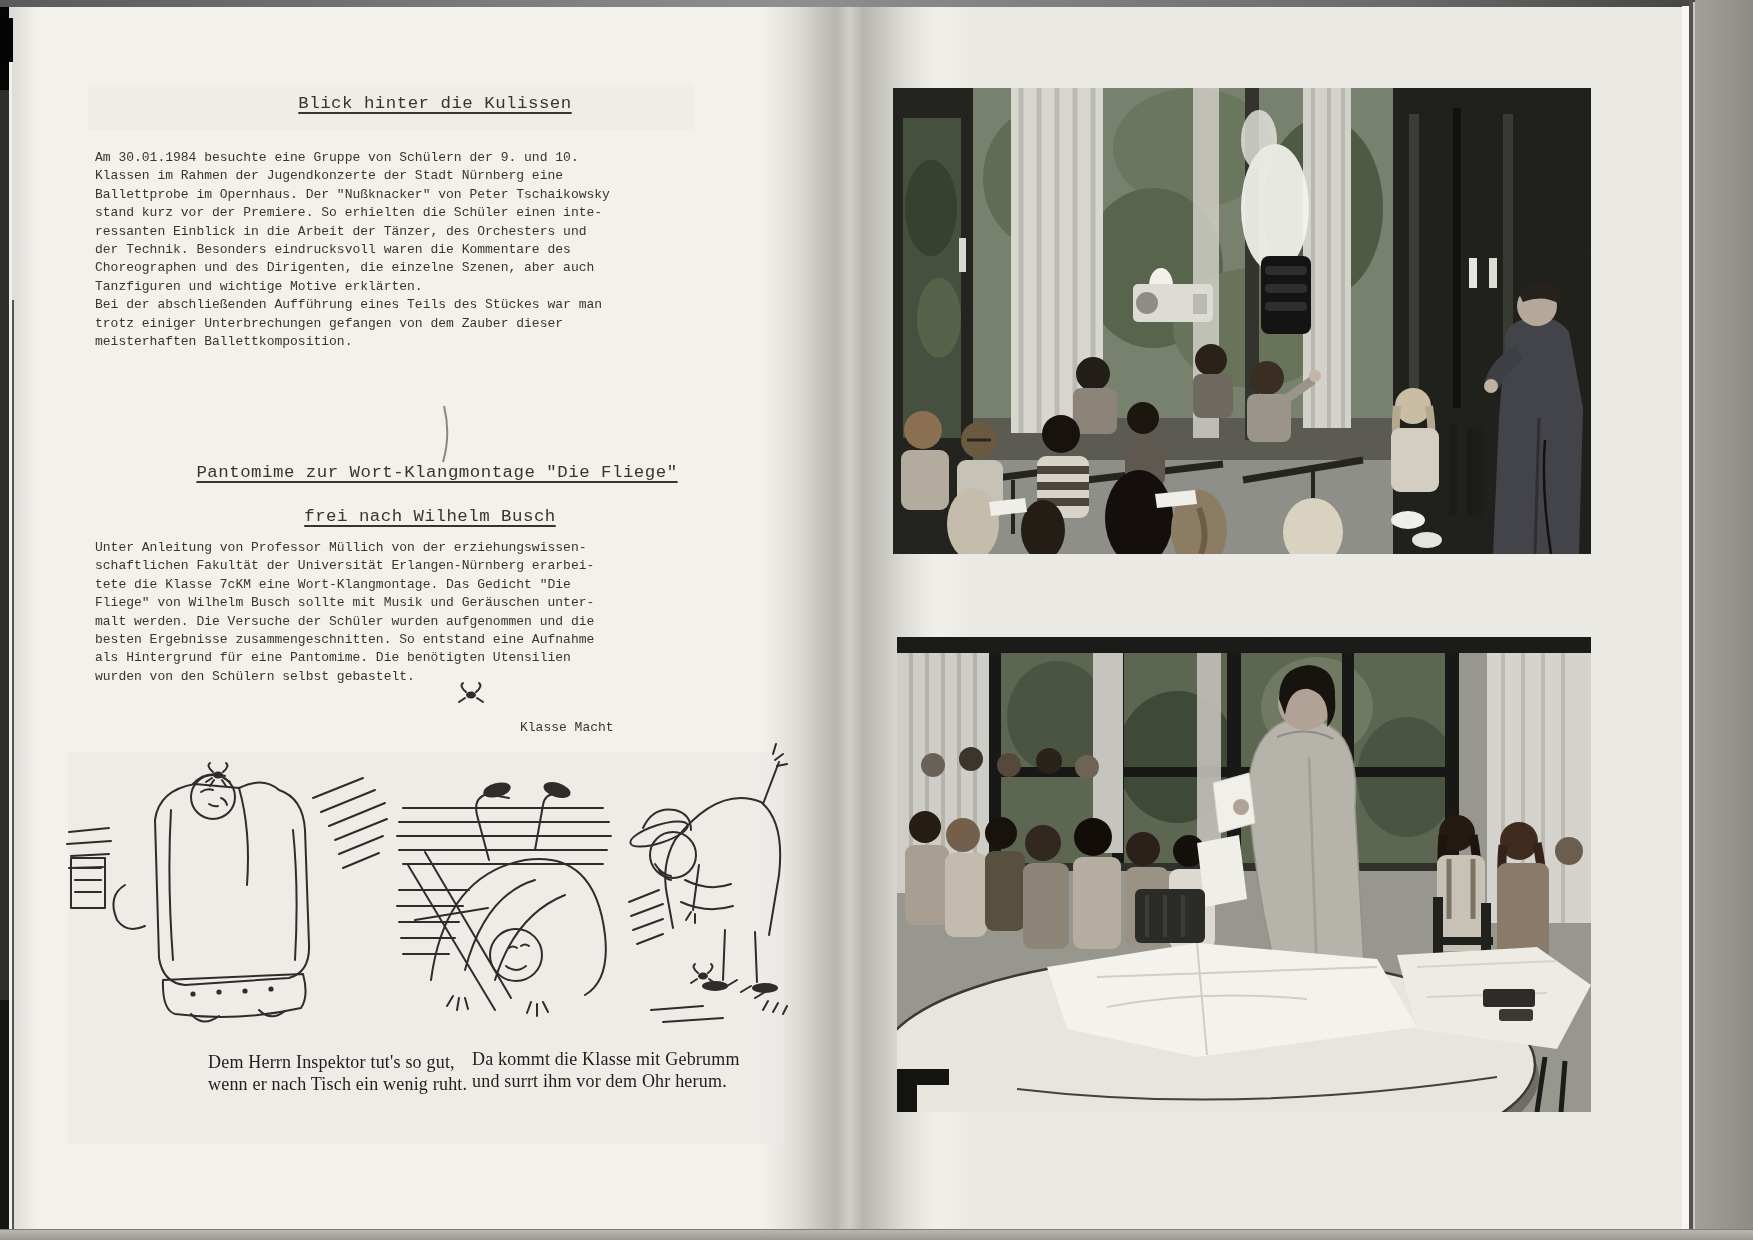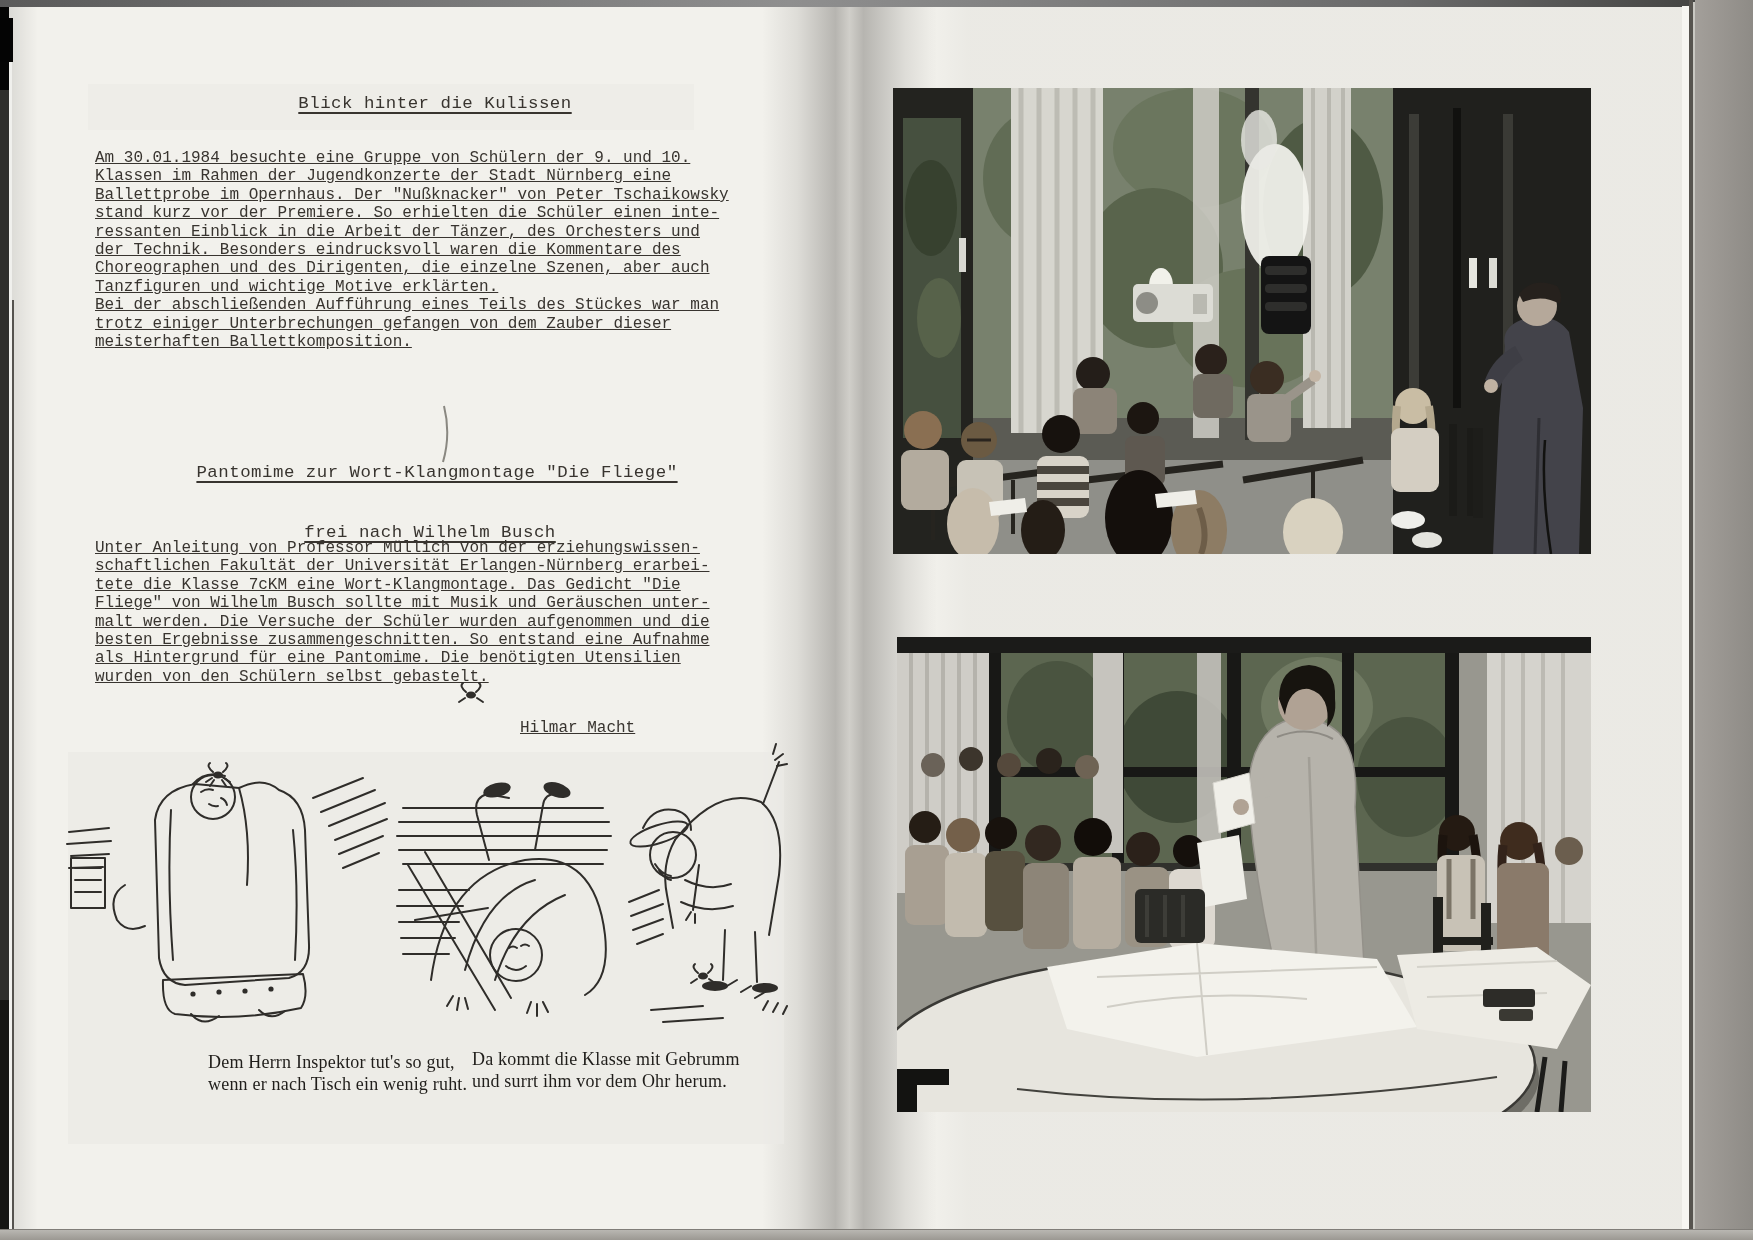--- a/index.html
+++ b/index.html
@@ -7,22 +7,22 @@
         font-family:"Liberation Mono","DejaVu Sans Mono",monospace;}
   .paper{position:absolute;left:8px;top:6px;width:1680px;height:1224px;
          background:linear-gradient(90deg, rgba(0,0,0,.10) 0px, rgba(0,0,0,0) 30px),
                     linear-gradient(90deg, rgba(0,0,0,0) 0 920px, rgba(120,116,108,.06) 960px 100%),
                     #f2f1ec;}
   .gutter{position:absolute;left:762px;top:6px;width:175px;height:1224px;
           background:linear-gradient(90deg, rgba(0,0,0,0) 0%, rgba(45,42,38,.10) 20%,
                      rgba(45,42,38,.30) 42%, rgba(72,68,62,.20) 50%, rgba(45,42,38,.30) 58%,
                      rgba(45,42,38,.10) 82%, rgba(0,0,0,0) 100%);}
   .wash{position:absolute;background:#ebeae5;}
-  .typewriter{position:absolute;color:#38342f;font-size:16px;line-height:18.4px;
-              white-space:pre-wrap;text-decoration:underline;}
+  .typewriter{position:absolute;color:#38342f;font-size:13px;line-height:18.4px;
+              white-space:pre-wrap;}
   .heading{font-size:17.4px;letter-spacing:.5px;text-decoration:underline;
            text-underline-offset:4px;text-decoration-thickness:1.6px;white-space:pre;}
   .centered{transform:translateX(-50%);}
   .caption{position:absolute;font-family:"Liberation Serif","DejaVu Serif",serif;
            font-size:18px;line-height:21.5px;color:#201e1b;white-space:pre-wrap;letter-spacing:.2px;}
   .photo{position:absolute;display:block;}
   .edge{position:absolute;}
   .ink path,.ink circle,.ink ellipse,.ink line,.ink rect{fill:none;stroke:#2f2d2a;
         stroke-width:2;stroke-linecap:round;stroke-linejoin:round;}
   .ink .fill{fill:#2f2d2a;stroke:none;}
@@ -53,32 +53,32 @@
 Bei der abschließenden Aufführung eines Teils des Stückes war man
 trotz einiger Unterbrechungen gefangen von dem Zauber dieser
 meisterhaften Ballettkomposition.</div>
 
     <svg class="edge" style="left:440px;top:404px;" width="12" height="62">
       <path d="M4,2 Q11,30 3,58" stroke="#8a8881" stroke-width="2" fill="none"></path>
     </svg>
 
     <div class="typewriter heading centered" style="left:437px;top:464px;">Pantomime zur Wort-Klangmontage "Die Fliege"</div>
 
-    <div class="typewriter heading centered" style="left:430px;top:524px;text-align:right;">frei nach Wilhelm Busch</div>
+    <div class="typewriter heading centered" style="left:430px;top:508px;text-align:right;">frei nach Wilhelm Busch</div>
 
     <div class="typewriter" style="left:95px;top:539px;">Unter Anleitung von Professor Müllich von der erziehungswissen-
 schaftlichen Fakultät der Universität Erlangen-Nürnberg erarbei-
 tete die Klasse 7cKM eine Wort-Klangmontage. Das Gedicht "Die
 Fliege" von Wilhelm Busch sollte mit Musik und Geräuschen unter-
 malt werden. Die Versuche der Schüler wurden aufgenommen und die
 besten Ergebnisse zusammengeschnitten. So entstand eine Aufnahme
 als Hintergrund für eine Pantomime. Die benötigten Utensilien
 wurden von den Schülern selbst gebastelt.</div>
 
-    <div class="typewriter" style="left:520px;top:719px;">Hilmar Macht</div>
+    <div class="typewriter" style="left:520px;top:719px;">Klasse Macht</div>
 
     <svg class="photo ink" style="left:63px;top:680px;" width="725" height="370" viewBox="0 0 725 370">
 
       <g>
         <g>
           <ellipse class="fill" cx="155" cy="95" rx="5" ry="3.5"></ellipse>
           <path d="M150,92 q-7,-6 -3,-9 M160,92 q7,-6 3,-9 M149,98 l-6,4 M161,98 l6,4 M151,100 l-4,6 M159,100 l4,6"></path>
         </g>
 
         <path d="M250,118 l50,-20 M258,132 l54,-22 M266,146 l56,-23 M272,160 l52,-21 M276,174 l44,-18 M280,188 l36,-15" stroke-width="1.6"></path>

